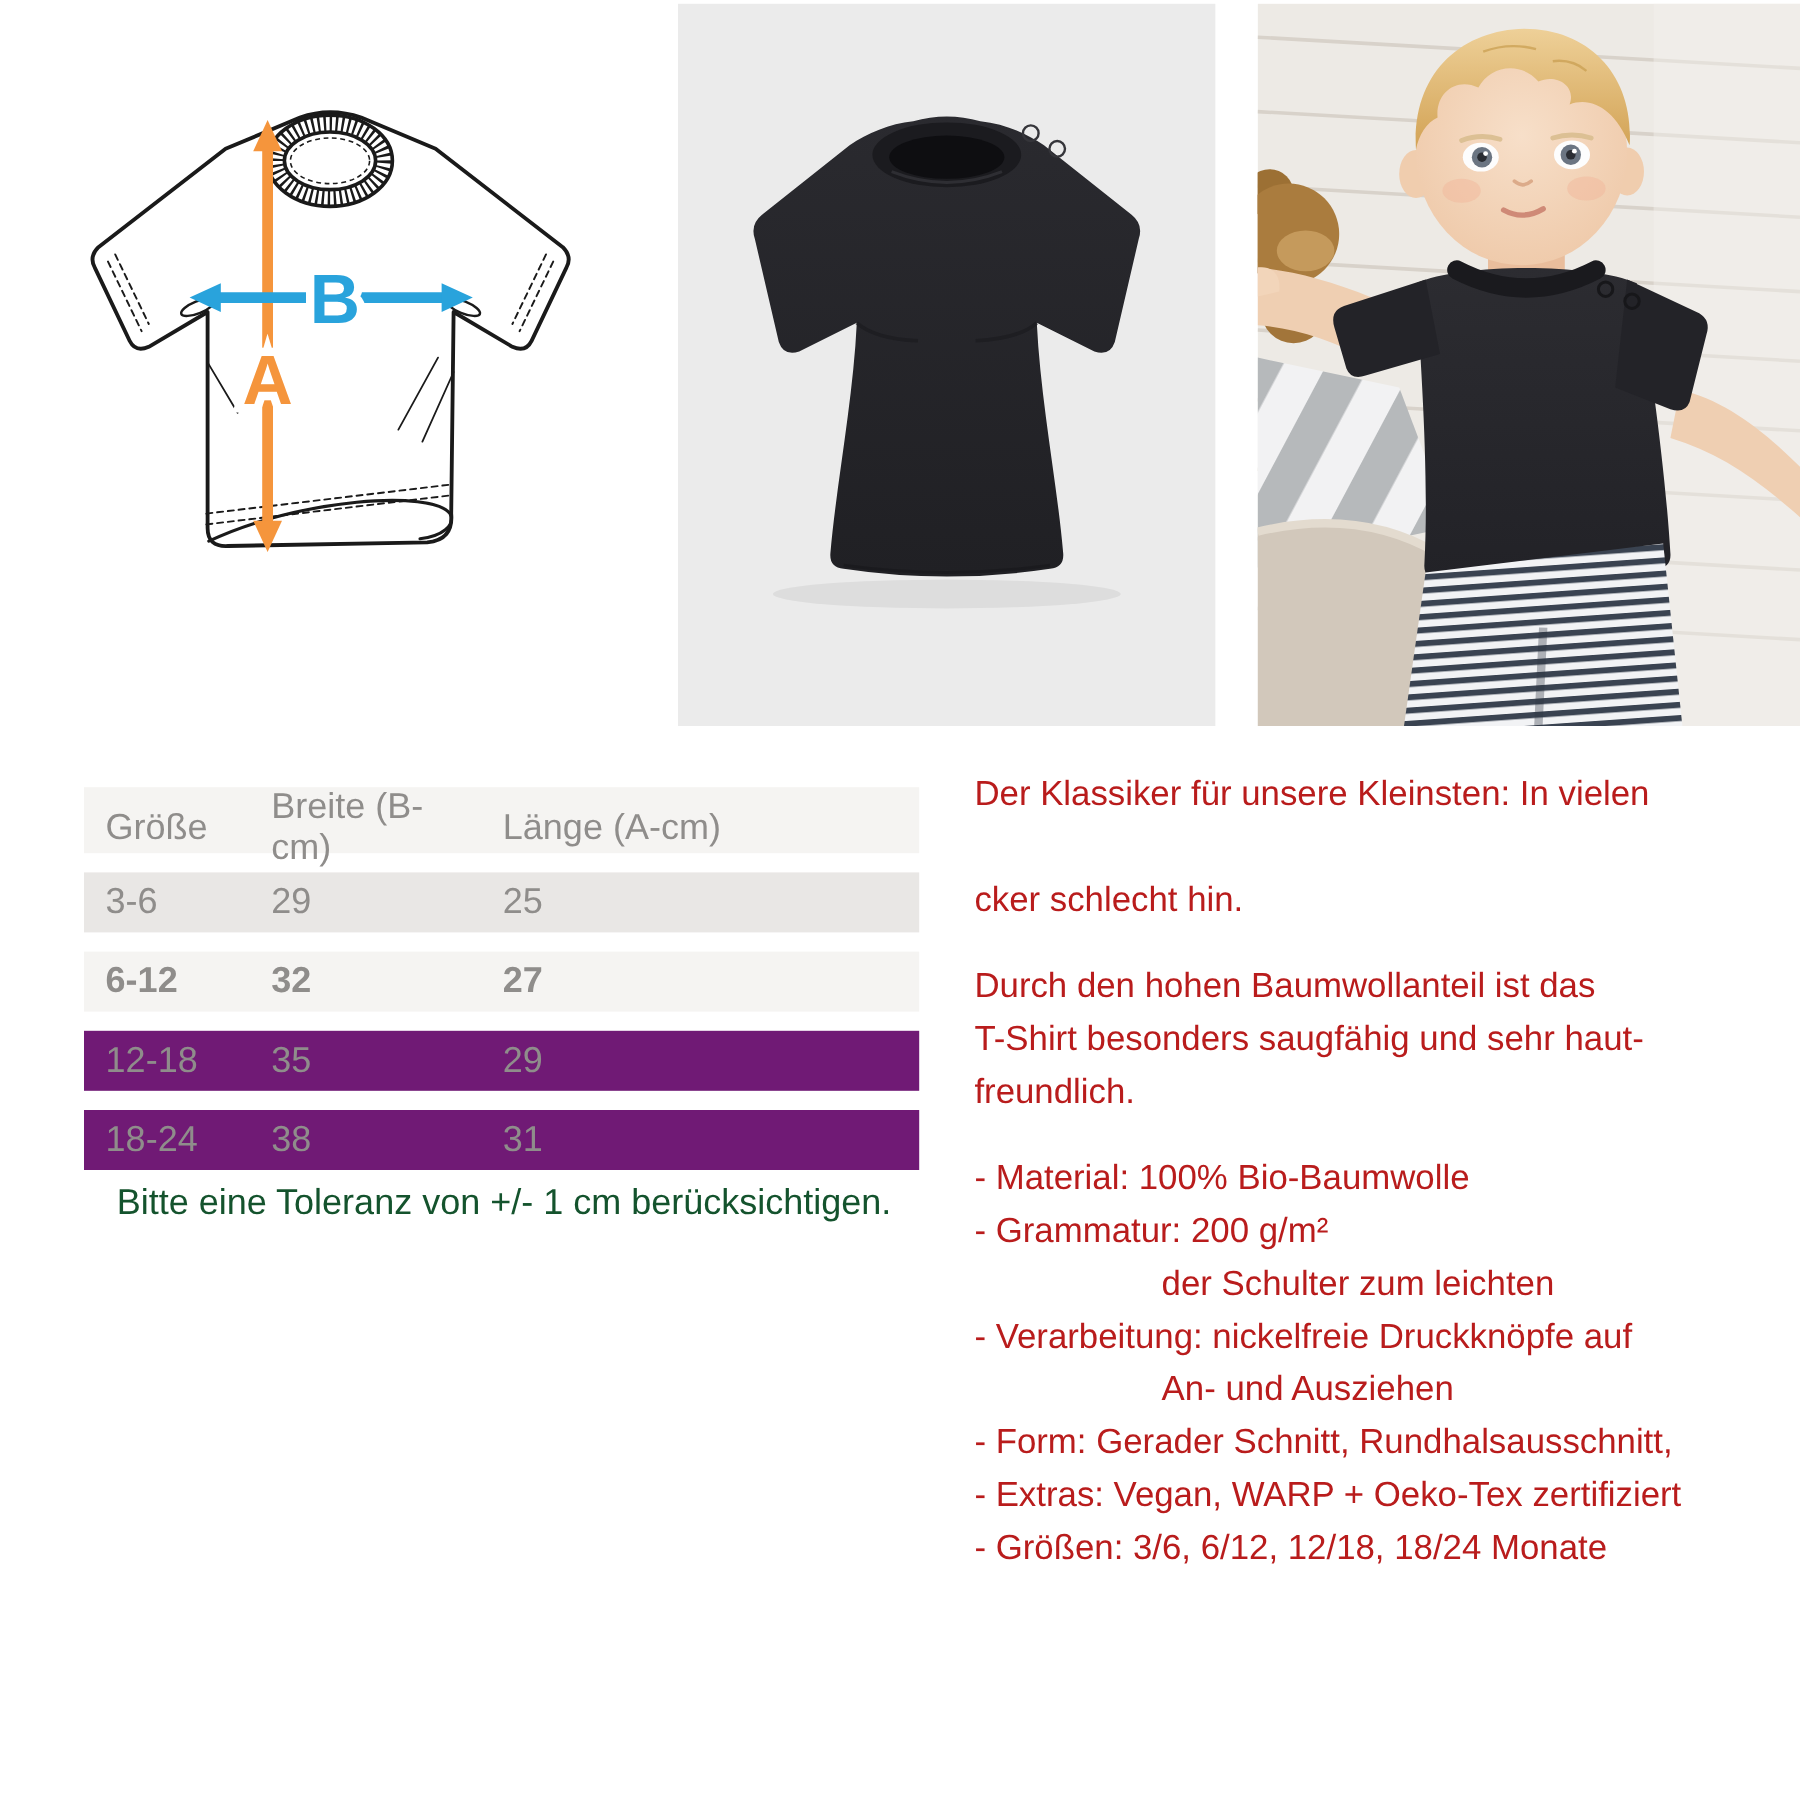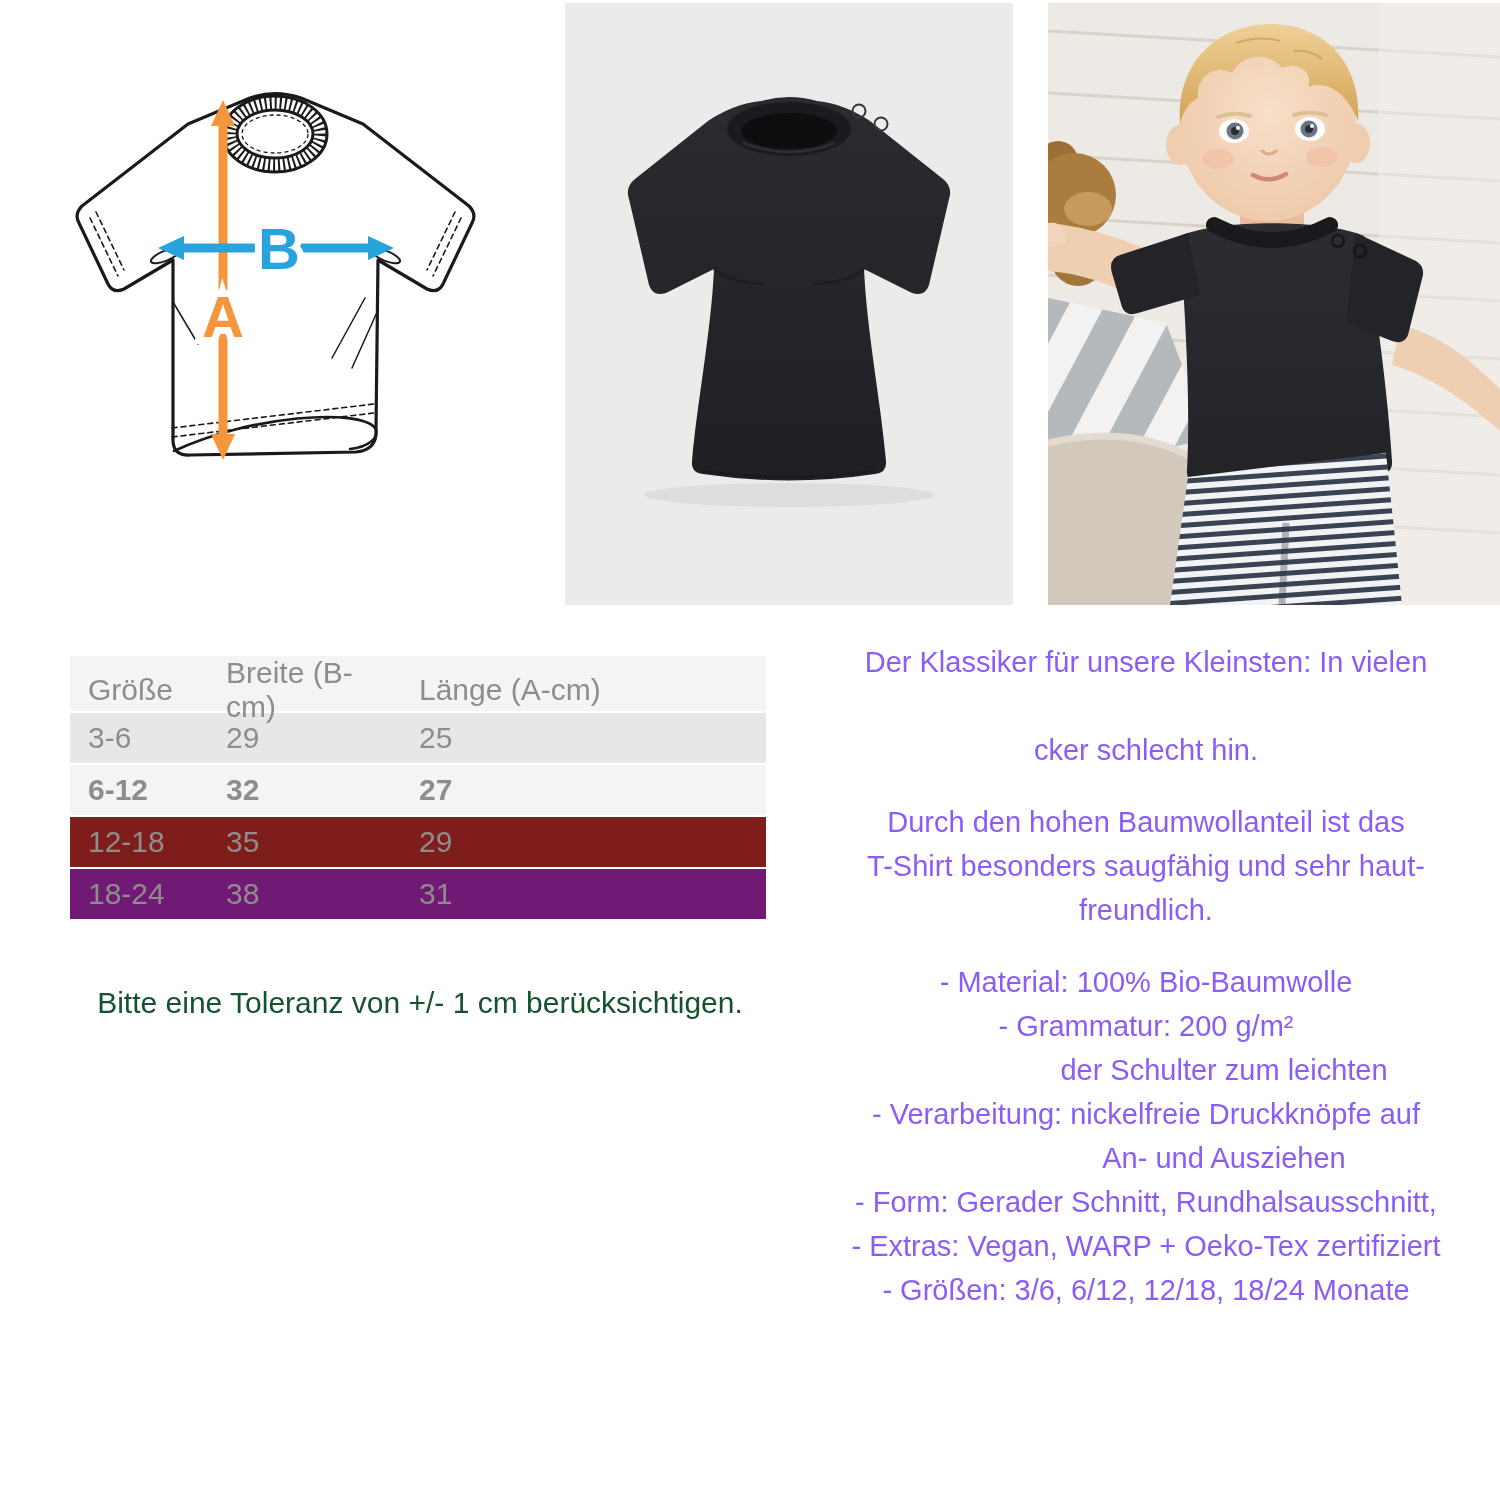--- a/index.html
+++ b/index.html
@@ -10,21 +10,21 @@
   .abs{position:absolute;}
   
   #diagram-panel{left:60px;top:60px;width:450px;height:450px;}
   #flat-panel{left:565px;top:3px;width:448px;height:602px;}
   #photo-panel{left:1048px;top:3px;width:452px;height:602px;}
   svg{display:block;}
   
   #size-table{left:70px;top:656px;width:696px;font-size:30px;}
   .thead{display:grid;grid-template-columns:138px 193px 365px;height:55px;align-items:center;background:#f5f4f2;}
   .thead>div{padding-left:18px;}
-  .trow{display:grid;grid-template-columns:138px 193px 365px;height:50px;align-items:center;margin-top:2px;}
+  .trow{display:grid;grid-template-columns:138px 193px 365px;height:50px;align-items:center;margin-top:16px;}
   .tcell{padding-left:18px;}
   
   #note{left:70px;top:986px;width:700px;text-align:center;font-size:30px;}
   
   #desc{left:812px;top:640px;width:668px;font-size:29px;line-height:44px;}
   .para{margin-bottom:28px;}
   .para span{white-space:nowrap;}
   .bline{white-space:nowrap;}
   .bline.cont{padding-left:156px;}
   .svg-label{font-family:"Liberation Sans","DejaVu Sans",sans-serif;font-weight:bold;}
@@ -199,36 +199,36 @@
       <div class="trow" style="background: rgb(233, 231, 229);">
         <div class="tcell">3-6</div>
         <div class="tcell">29</div>
         <div class="tcell">25</div>
       </div>
       <div class="trow" style="background: rgb(245, 244, 242); font-weight: bold;">
         <div class="tcell">6-12</div>
         <div class="tcell">32</div>
         <div class="tcell">27</div>
       </div>
-      <div class="trow" style="background: #7f1d1d;">
+      <div class="trow" style="background: #701a75;">
         <div class="tcell">12-18</div>
         <div class="tcell">35</div>
         <div class="tcell">29</div>
       </div>
       <div class="trow" style="background: #701a75;">
         <div class="tcell">18-24</div>
         <div class="tcell">38</div>
         <div class="tcell">31</div>
       </div>
     </div>
 </div>
 
 <div class="abs" id="note" style="color: #14532d;">Bitte eine Toleranz von +/- 1 cm berücksichtigen.</div>
 
-<div class="abs" id="desc" style="color: #8b5cf6; text-align: center;">
+<div class="abs" id="desc" style="color: #b91c1c;">
   <div>
       <div class="para"><span>Der Klassiker für unsere Kleinsten: In vielen</span><br><br><span>cker schlecht hin.</span></div>
       <div class="para"><span>Durch den hohen Baumwollanteil ist das</span><br><span>T-Shirt besonders saugfähig und sehr haut-</span><br><span>freundlich.</span></div>
     </div>
   <div>
       <div>
         <div class="bline">- Material: 100% Bio-Baumwolle</div>
       </div>
       <div>
         <div class="bline">- Grammatur: 200 g/m²</div>

